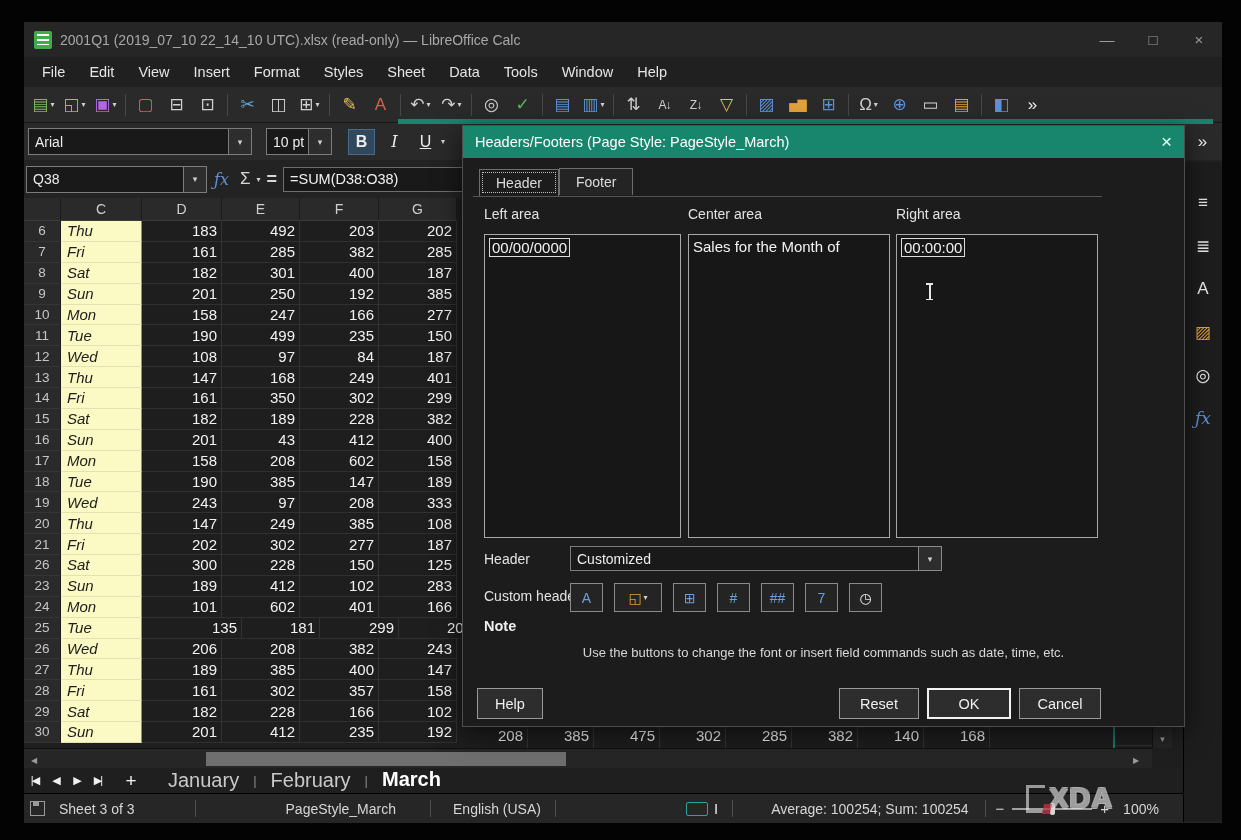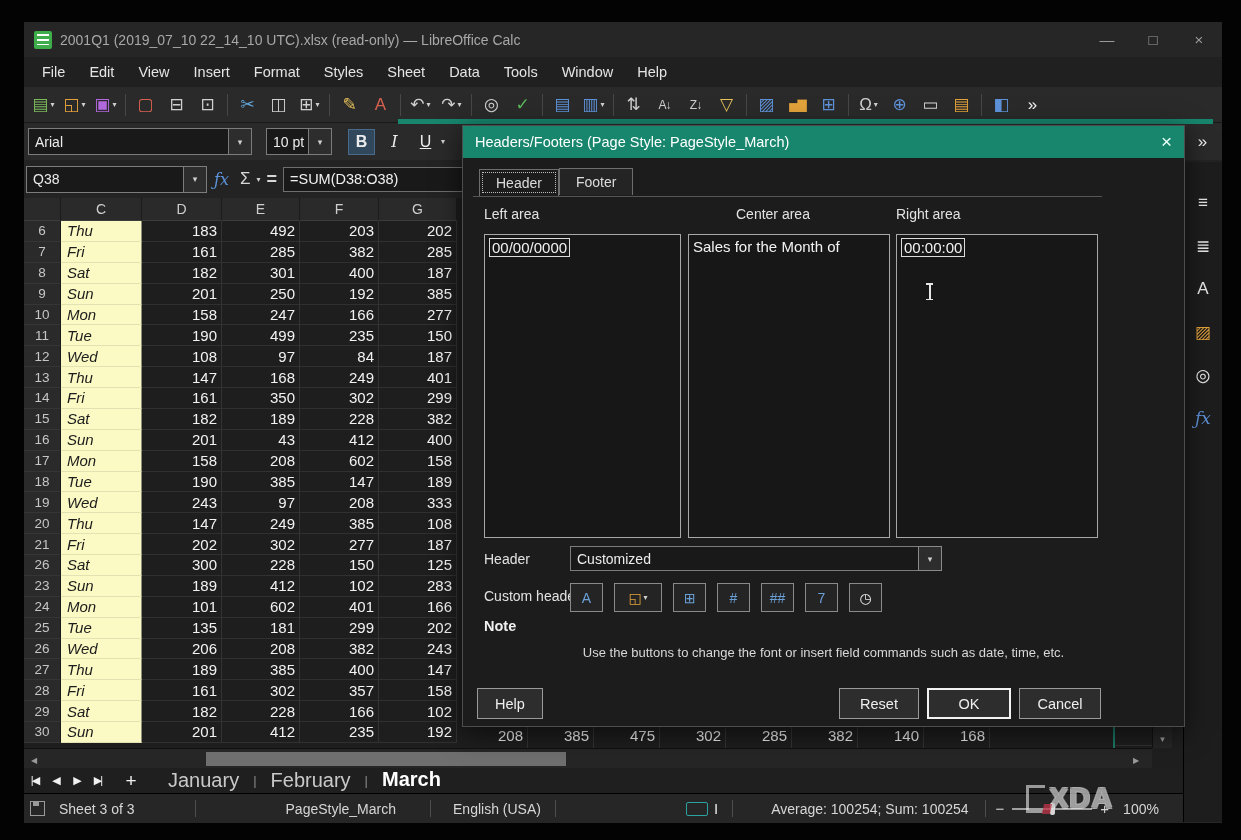--- a/index.html
+++ b/index.html
@@ -462,21 +462,21 @@
             <div class="rn">24</div>
             <div class="cday">Mon</div>
             <div class="cnum" style="width: 80px;">101</div>
             <div class="cnum" style="width: 78px;">602</div>
             <div class="cnum" style="width: 79px;">401</div>
             <div class="cnum" style="width: 78px;">166</div>
           </div>
           <div class="g-row">
             <div class="rn">25</div>
             <div class="cday">Tue</div>
-            <div class="cnum" style="width: 80px;">135</div>
+            <div class="cnum" style="width: 100px;">135</div>
             <div class="cnum" style="width: 78px;">181</div>
             <div class="cnum" style="width: 79px;">299</div>
             <div class="cnum" style="width: 78px;">202</div>
           </div>
           <div class="g-row">
             <div class="rn">26</div>
             <div class="cday">Wed</div>
             <div class="cnum" style="width: 80px;">206</div>
             <div class="cnum" style="width: 78px;">208</div>
             <div class="cnum" style="width: 79px;">382</div>
@@ -616,21 +616,21 @@
         <span class="dlg-close">×</span>
       </div>
       <div class="dlg-tabs">
           <div class="dtab active">Header</div>
           <div class="dtab">Footer</div>
         </div>
       <div class="dlg-frame"></div>
       <div>
           <div class="arealabel" style="left: 21px;">Left area</div>
           <div class="areabox" style="left: 21px; width: 197px;"><span class="areaval sel">00/00/0000</span></div>
-          <div class="arealabel" style="left: 225px; margin-left: 48px;">Center area</div>
+          <div class="arealabel" style="left: 225px;">Center area</div>
           <div class="areabox" style="left: 225px; width: 202px;"><span class="areaval">Sales for the Month of</span></div>
           <div class="arealabel" style="left: 433px;">Right area</div>
           <div class="areabox" style="left: 433px; width: 202px;"><span class="areaval sel">00:00:00</span><div class="ibeam" style="left: 28px; top: 48px;">
               <i></i>
             </div></div>
         </div>
 
       <div class="dlg-label" style="left:21px;top:425px;">Header</div>
       <div class="combo hdr-combo">
         <span class="cval">Customized</span>

